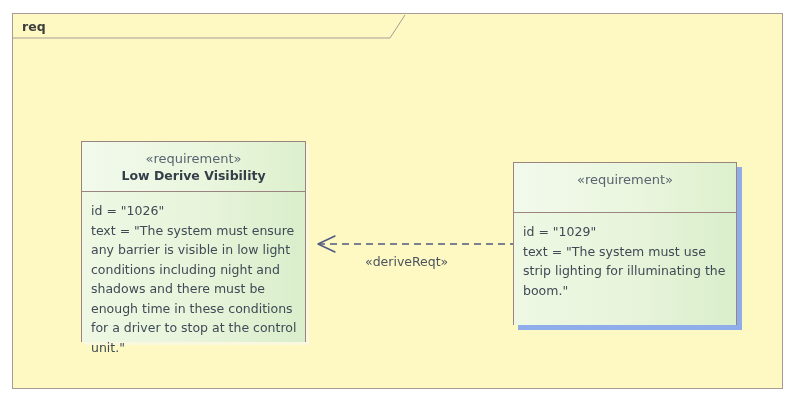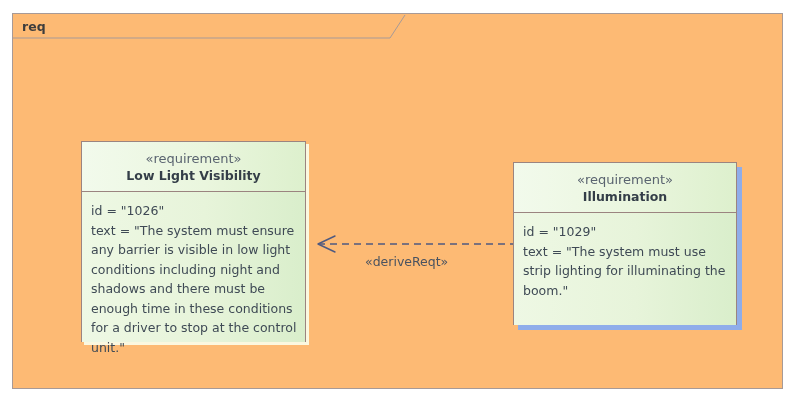--- a/index.html
+++ b/index.html
@@ -16,21 +16,21 @@
   }
 
   
   #diagram-frame {
     position: absolute;
     left: 12px;
     top: 13px;
     width: 771px;
     height: 376px;
     border: 1px solid #a79a97;
-    background: #fdba74;
+    background: #fef9c3;
     box-sizing: border-box;
   }
 
   #frame-header {
     position: absolute;
     left: 0;
     top: 0;
     height: 24px;
     padding: 0 0 0 9px;
     display: flex;
@@ -134,34 +134,33 @@
 
   <div id="frame-header">
     <span class="hdr-text hdr-kind">req</span>
   </div>
 
   <div class="shadow-plain" style="left:71px; top:130px; width:225px; height:201px;"></div>
 
   <div class="req-block" style="left:68px; top:127px; width:225px; height:201px; z-index:2;">
     <div class="req-header" style="height:50px;">
       <div class="req-stereotype">«requirement»</div>
-      <div class="req-name">Low Light Visibility</div>
+      <div class="req-name">Low Derive Visibility</div>
     </div>
     <div class="req-body" style="height:150px;">
       <div class="req-line">id = "1026"</div>
       <div class="req-line">text = "The system must ensure any barrier is visible in low light conditions including night and shadows and there must be enough time in these conditions for a driver to stop at the control unit."</div>
     </div>
   </div>
 
   <div class="shadow-selected" style="left:505px; top:153px; width:224px; height:163px;"></div>
 
   <div class="req-block" style="left:500px; top:148px; width:224px; height:163px; z-index:2;">
     <div class="req-header" style="height:50px;">
       <div class="req-stereotype">«requirement»</div>
-      <div class="req-name">Illumination</div>
     </div>
     <div class="req-body" style="height:112px;">
       <div class="req-line">id = "1029"</div>
       <div class="req-line">text = "The system must use strip lighting for illuminating the boom."</div>
     </div>
   </div>
 
   <svg id="connector-layer" viewBox="0 0 771 376" preserveAspectRatio="none" style="z-index:3;">
     <line x1="305" y1="230" x2="500" y2="230" stroke="#4f5a80" stroke-width="1.4" stroke-dasharray="7,5"></line>
     <polyline points="305,230 322,222 305,230 322,238" fill="none" stroke="#4f5a80" stroke-width="1.4" stroke-linecap="round" stroke-linejoin="round"></polyline>

